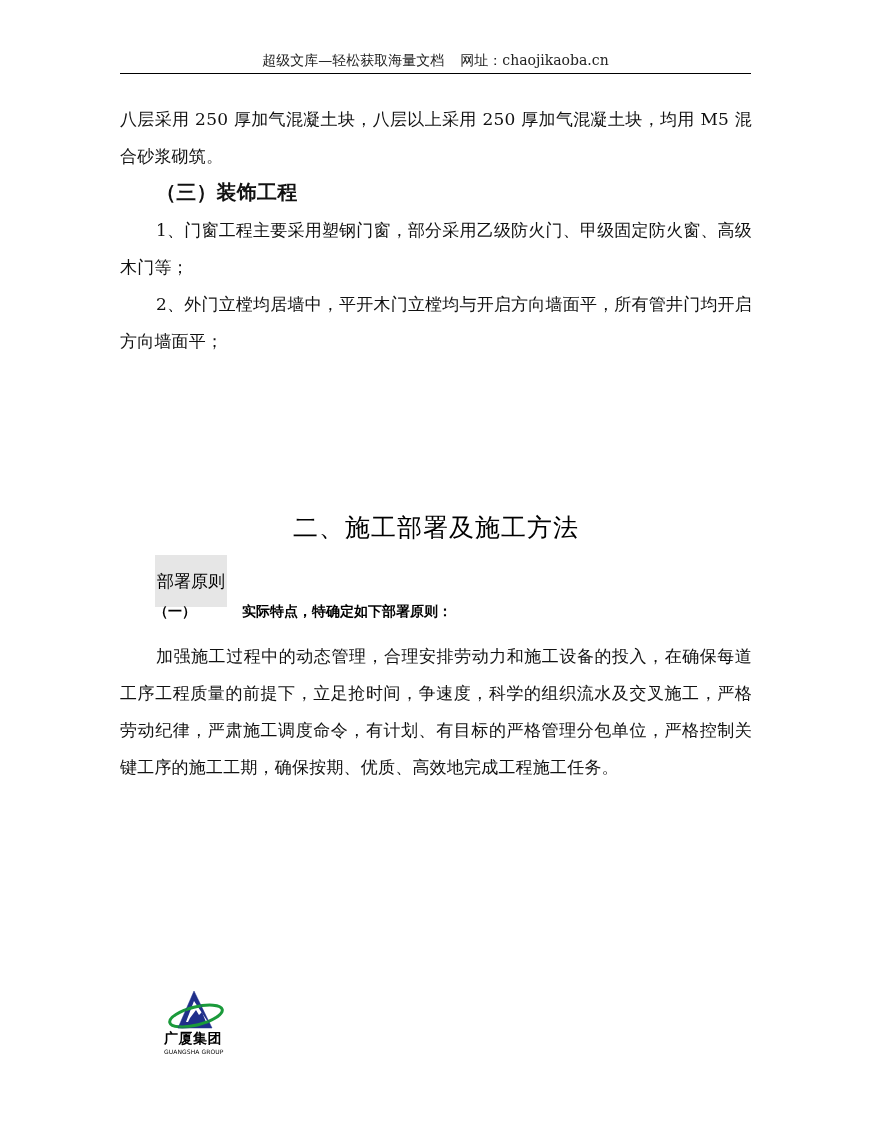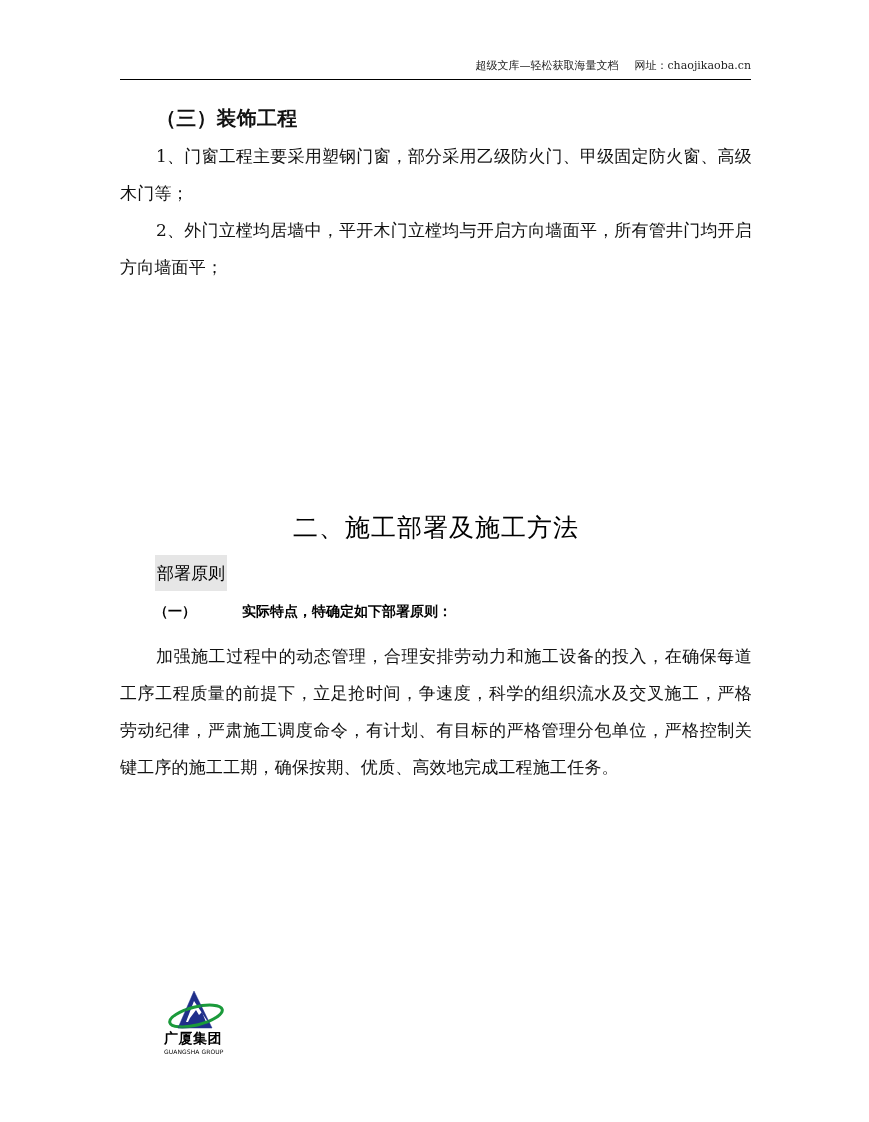--- a/index.html
+++ b/index.html
@@ -11,26 +11,26 @@
       width: 869px;
       height: 1122px;
       position: relative;
       overflow: hidden;
       font-family: "DejaVu Serif", "Liberation Serif", serif;
       color: #111111;
     }
     .page-header {
       position: absolute;
       left: 120px;
-      top: 56px;
+      top: 50px;
       width: 631px;
       height: 23px;
       border-bottom: 1.5px solid #000000;
-      text-align: right;
-      font-size: 11px;
+      text-align: center;
+      font-size: 14px;
       line-height: 20px;
       color: #222222;
     }
     .page-header .gap { display: inline-block; width: 16px; }
     .body-text {
       position: absolute;
       left: 120px;
       width: 632px;
       font-size: 17px;
       line-height: 37px;
@@ -60,21 +60,21 @@
       font-size: 25px;
       line-height: 36px;
       font-weight: normal;
       letter-spacing: 1px;
       color: #000;
     }
     .highlight-label {
       position: absolute;
       left: 155px;
       top: 555px;
-      padding: 4px 2px;
+      padding: 12px 2px;
       background: #e6e6e6;
       font-family: "DejaVu Sans", "Liberation Sans", sans-serif;
       font-size: 17px;
       line-height: 28px;
       color: #000;
     }
     .principle-head {
       position: absolute;
       left: 154px;
       top: 596px;
@@ -116,20 +116,21 @@
     }
   </style>
 </head>
 <body>
 
 <div class="page-header">
   <span>超级文库—轻松获取海量文档</span><span class="gap"></span><span>网址：chaojikaoba.cn</span>
 </div>
 
 <div class="body-text" style="top:101px;">
+  <p class="para noindent">八层采用 250 厚加气混凝土块，八层以上采用 250 厚加气混凝土块，均用 M5 混合砂浆砌筑。</p>
   <p class="subhead">（三）装饰工程</p>
   <p class="para">1、门窗工程主要采用塑钢门窗，部分采用乙级防火门、甲级固定防火窗、高级木门等；</p>
   <p class="para">2、外门立樘均居墙中，平开木门立樘均与开启方向墙面平，所有管井门均开启方向墙面平；</p>
 </div>
 
 <div class="section-title">二、施工部署及施工方法</div>
 
 <div class="highlight-label">部署原则</div>
 
 <div class="principle-head">

